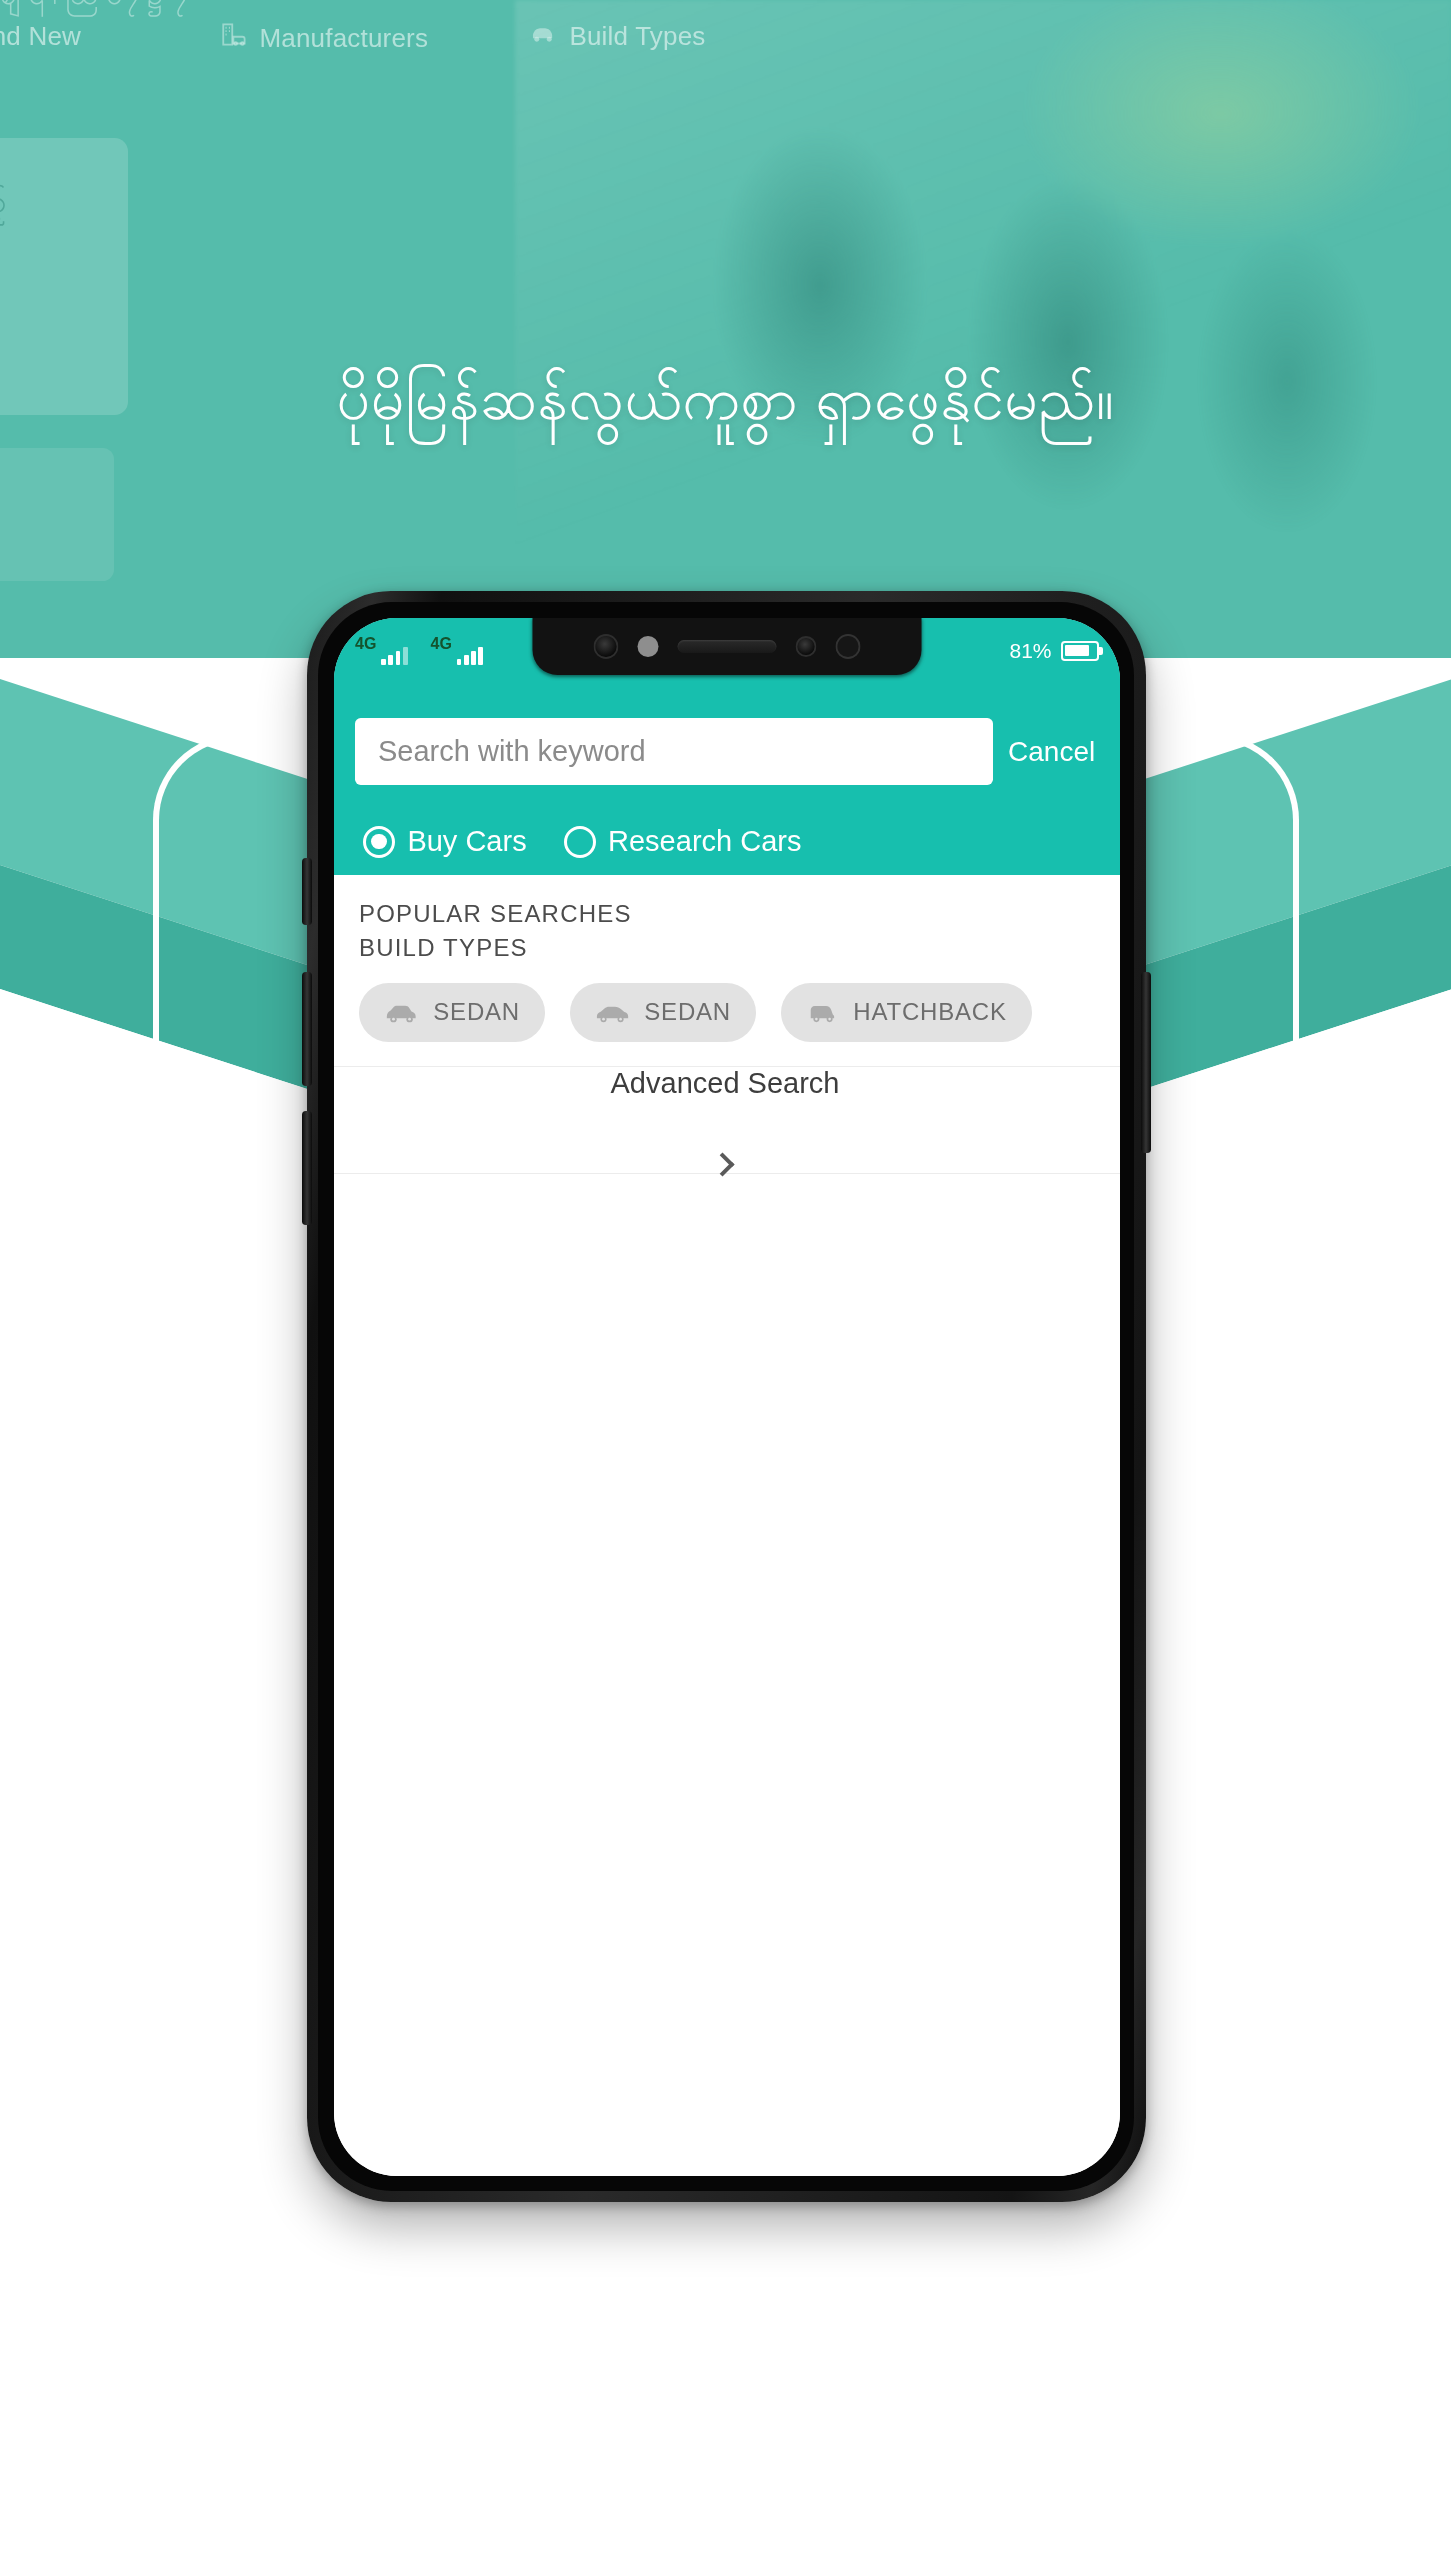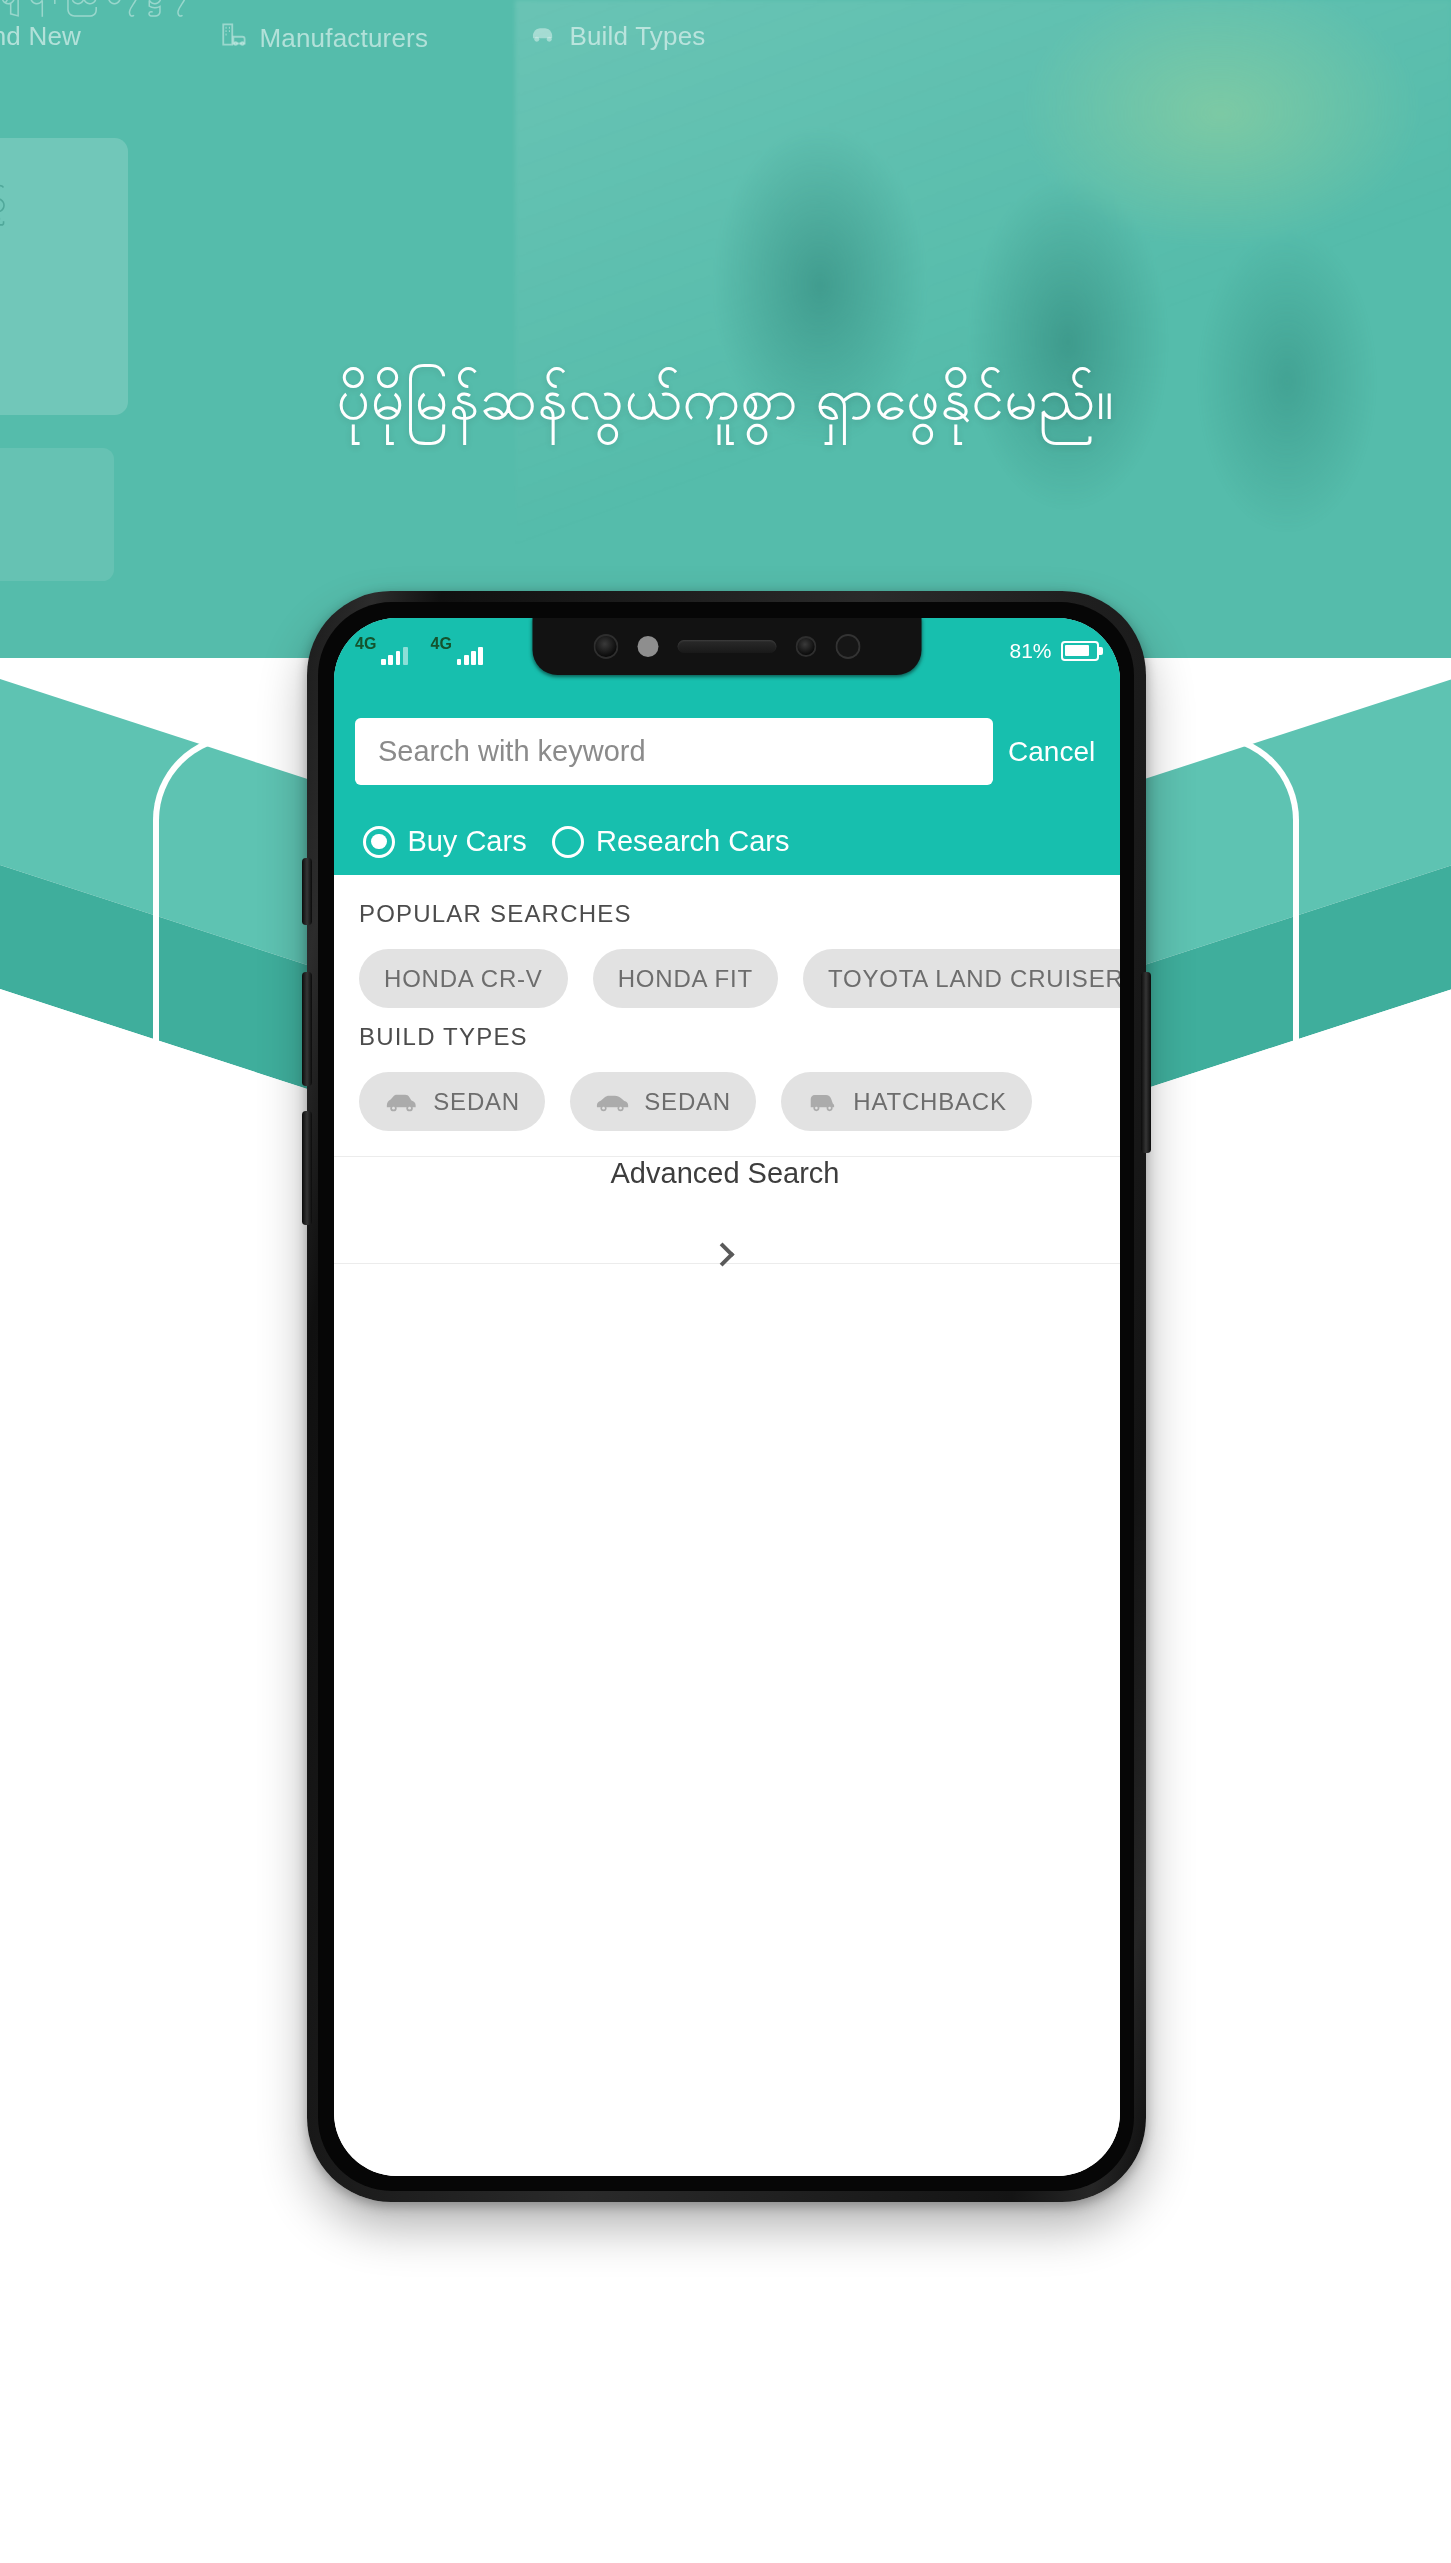--- a/index.html
+++ b/index.html
@@ -240,21 +240,21 @@
     color: #8b8b8b; font-size: 29px;
   }
   .cancel-btn {
     color: #fff; font-size: 28px;
     white-space: nowrap;
     padding-right: 3.8px;
   }
   .radio-row {
     display: flex; align-items: center;
     padding: 0 29px; margin-top: 29px;
-    gap: 25px;
+    gap: 37px;
   }
   .radio-opt { display: flex; align-items: center; gap: 12.4px; }
   .radio-circ {
     width: 32px; height: 32px; border-radius: 50%;
     border: 3.8px solid #fff;
     display: flex; align-items: center; justify-content: center;
   }
   .radio-circ .dot {
     width: 15.3px; height: 15.3px; border-radius: 50%; background: #fff;
   }
@@ -465,31 +465,20 @@
         <span class="notch-cam"></span>
         <span class="notch-dot"></span>
         <span class="notch-speaker"></span>
         <span class="notch-cam small"></span>
         <span class="notch-sensor"></span>
       </div>
 
       <div class="content">
 
         <div class="sec-title">POPULAR SEARCHES</div>
-        <div class="chips">
-          <div class="chip">
-            <span>HONDA CR-V</span>
-          </div>
-          <div class="chip">
-            <span>HONDA FIT</span>
-          </div>
-          <div class="chip">
-            <span>TOYOTA LAND CRUISER</span>
-          </div>
-        </div>
 
         <div class="sec-title" style="padding-top:5.7px">BUILD TYPES</div>
         <div class="chips">
           <div class="chip">
             <span class="chip-ico">
               <svg width="36" height="23" viewBox="0 0 38 24" fill="#8b8b8b">
                 <path d="M3 16c0-3 1.6-5.2 4-6.2l2.8-3.2C10.6 5.6 12 5 13.6 5h8.6c2 0 3.6.9 4.6 2.5L29 11c2.6.6 4.4 2.4 4.4 5v2H3z"></path>
                 <circle cx="10" cy="19" r="3.4" fill="#8b8b8b"></circle>
                   <circle cx="27" cy="19" r="3.4" fill="#8b8b8b"></circle>
                 <circle cx="10" cy="19" r="1.5" fill="#e2e2e2"></circle>

